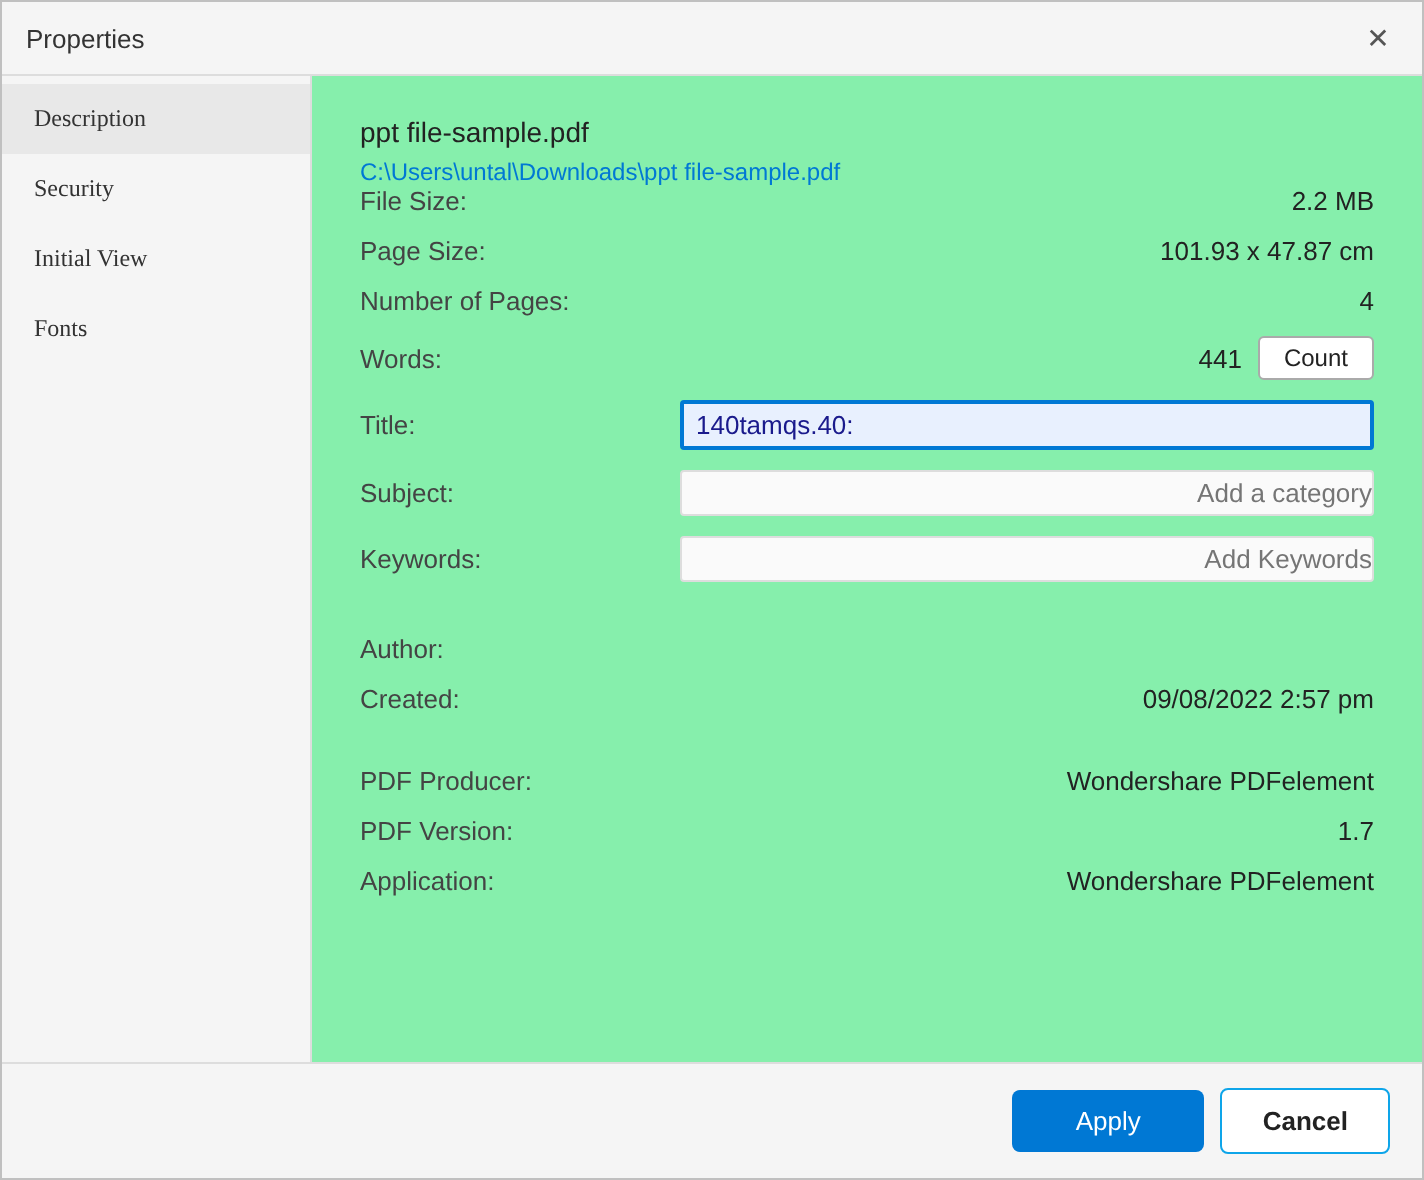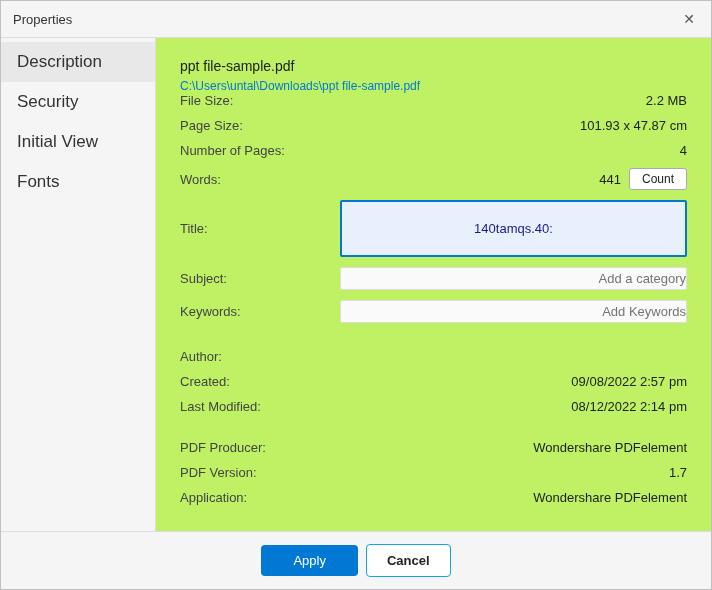--- a/index.html
+++ b/index.html
@@ -62,32 +62,33 @@
       width: 155px;
       background: #f5f5f5;
       border-right: 1px solid #ddd;
       padding-top: 4px;
     }
 
     .sidebar-item {
       padding: 10px 16px;
       cursor: pointer;
       color: #333;
-      font-size: 17px;
+      font-size: 12px;
+      font-family: Liberation Serif, serif;
     }
 
     .sidebar-item.active {
       background: #e8e8e8;
       font-weight: 500;
     }
 
     .content-area {
       flex: 1;
       padding: 20px 24px;
-      background: #bef264;
+      background: #86efac;
       overflow-y: auto;
     }
 
     .file-name {
       font-size: 14px;
       font-weight: 500;
       color: #222;
       margin-bottom: 4px;
     }
 
@@ -145,27 +146,27 @@
       background: #fff;
       border: 1px solid #aaa;
       border-radius: 3px;
       font-size: 12px;
       cursor: pointer;
       color: #222;
     }
 
     .input-field {
       width: 100%;
-      padding: 19px 6px;
+      padding: 3px 6px;
       border: 1px solid #aaa;
       border-radius: 2px;
       font-size: 13px;
       color: #222;
       background: #fff;
-      text-align: center;
+      text-align: left;
     }
 
     .input-field.highlighted {
       border: 2px solid #0078d4;
       background: #e8f0fe;
       color: #1a1a8c;
     }
 
     .input-placeholder {
       width: 100%;
@@ -178,21 +179,21 @@
       text-align: right;
     }
 
     .section-gap {
       height: 16px;
     }
 
     .dialog-footer {
       display: flex;
       align-items: center;
-      justify-content: center;
+      justify-content: flex-end;
       padding: 12px 16px;
       background: #f5f5f5;
       border-top: 1px solid #ddd;
       gap: 8px;
     }
 
     .btn-apply {
       padding: 8px 32px;
       background: #0078d4;
       color: #fff;
@@ -294,24 +295,20 @@
         <span class="prop-label">Author:</span>
       </div>
 
       
       <div class="prop-row">
         <span class="prop-label">Created:</span>
         <span class="prop-value">09/08/2022 2:57 pm</span>
       </div>
 
       
-      <div class="prop-row">
-        <span class="prop-label">Last Modified:</span>
-        <span class="prop-value">08/12/2022 2:14 pm</span>
-      </div>
 
       <div class="section-gap"></div>
 
       
       <div class="prop-row">
         <span class="prop-label">PDF Producer:</span>
         <span class="prop-value">Wondershare PDFelement</span>
       </div>
 
       

